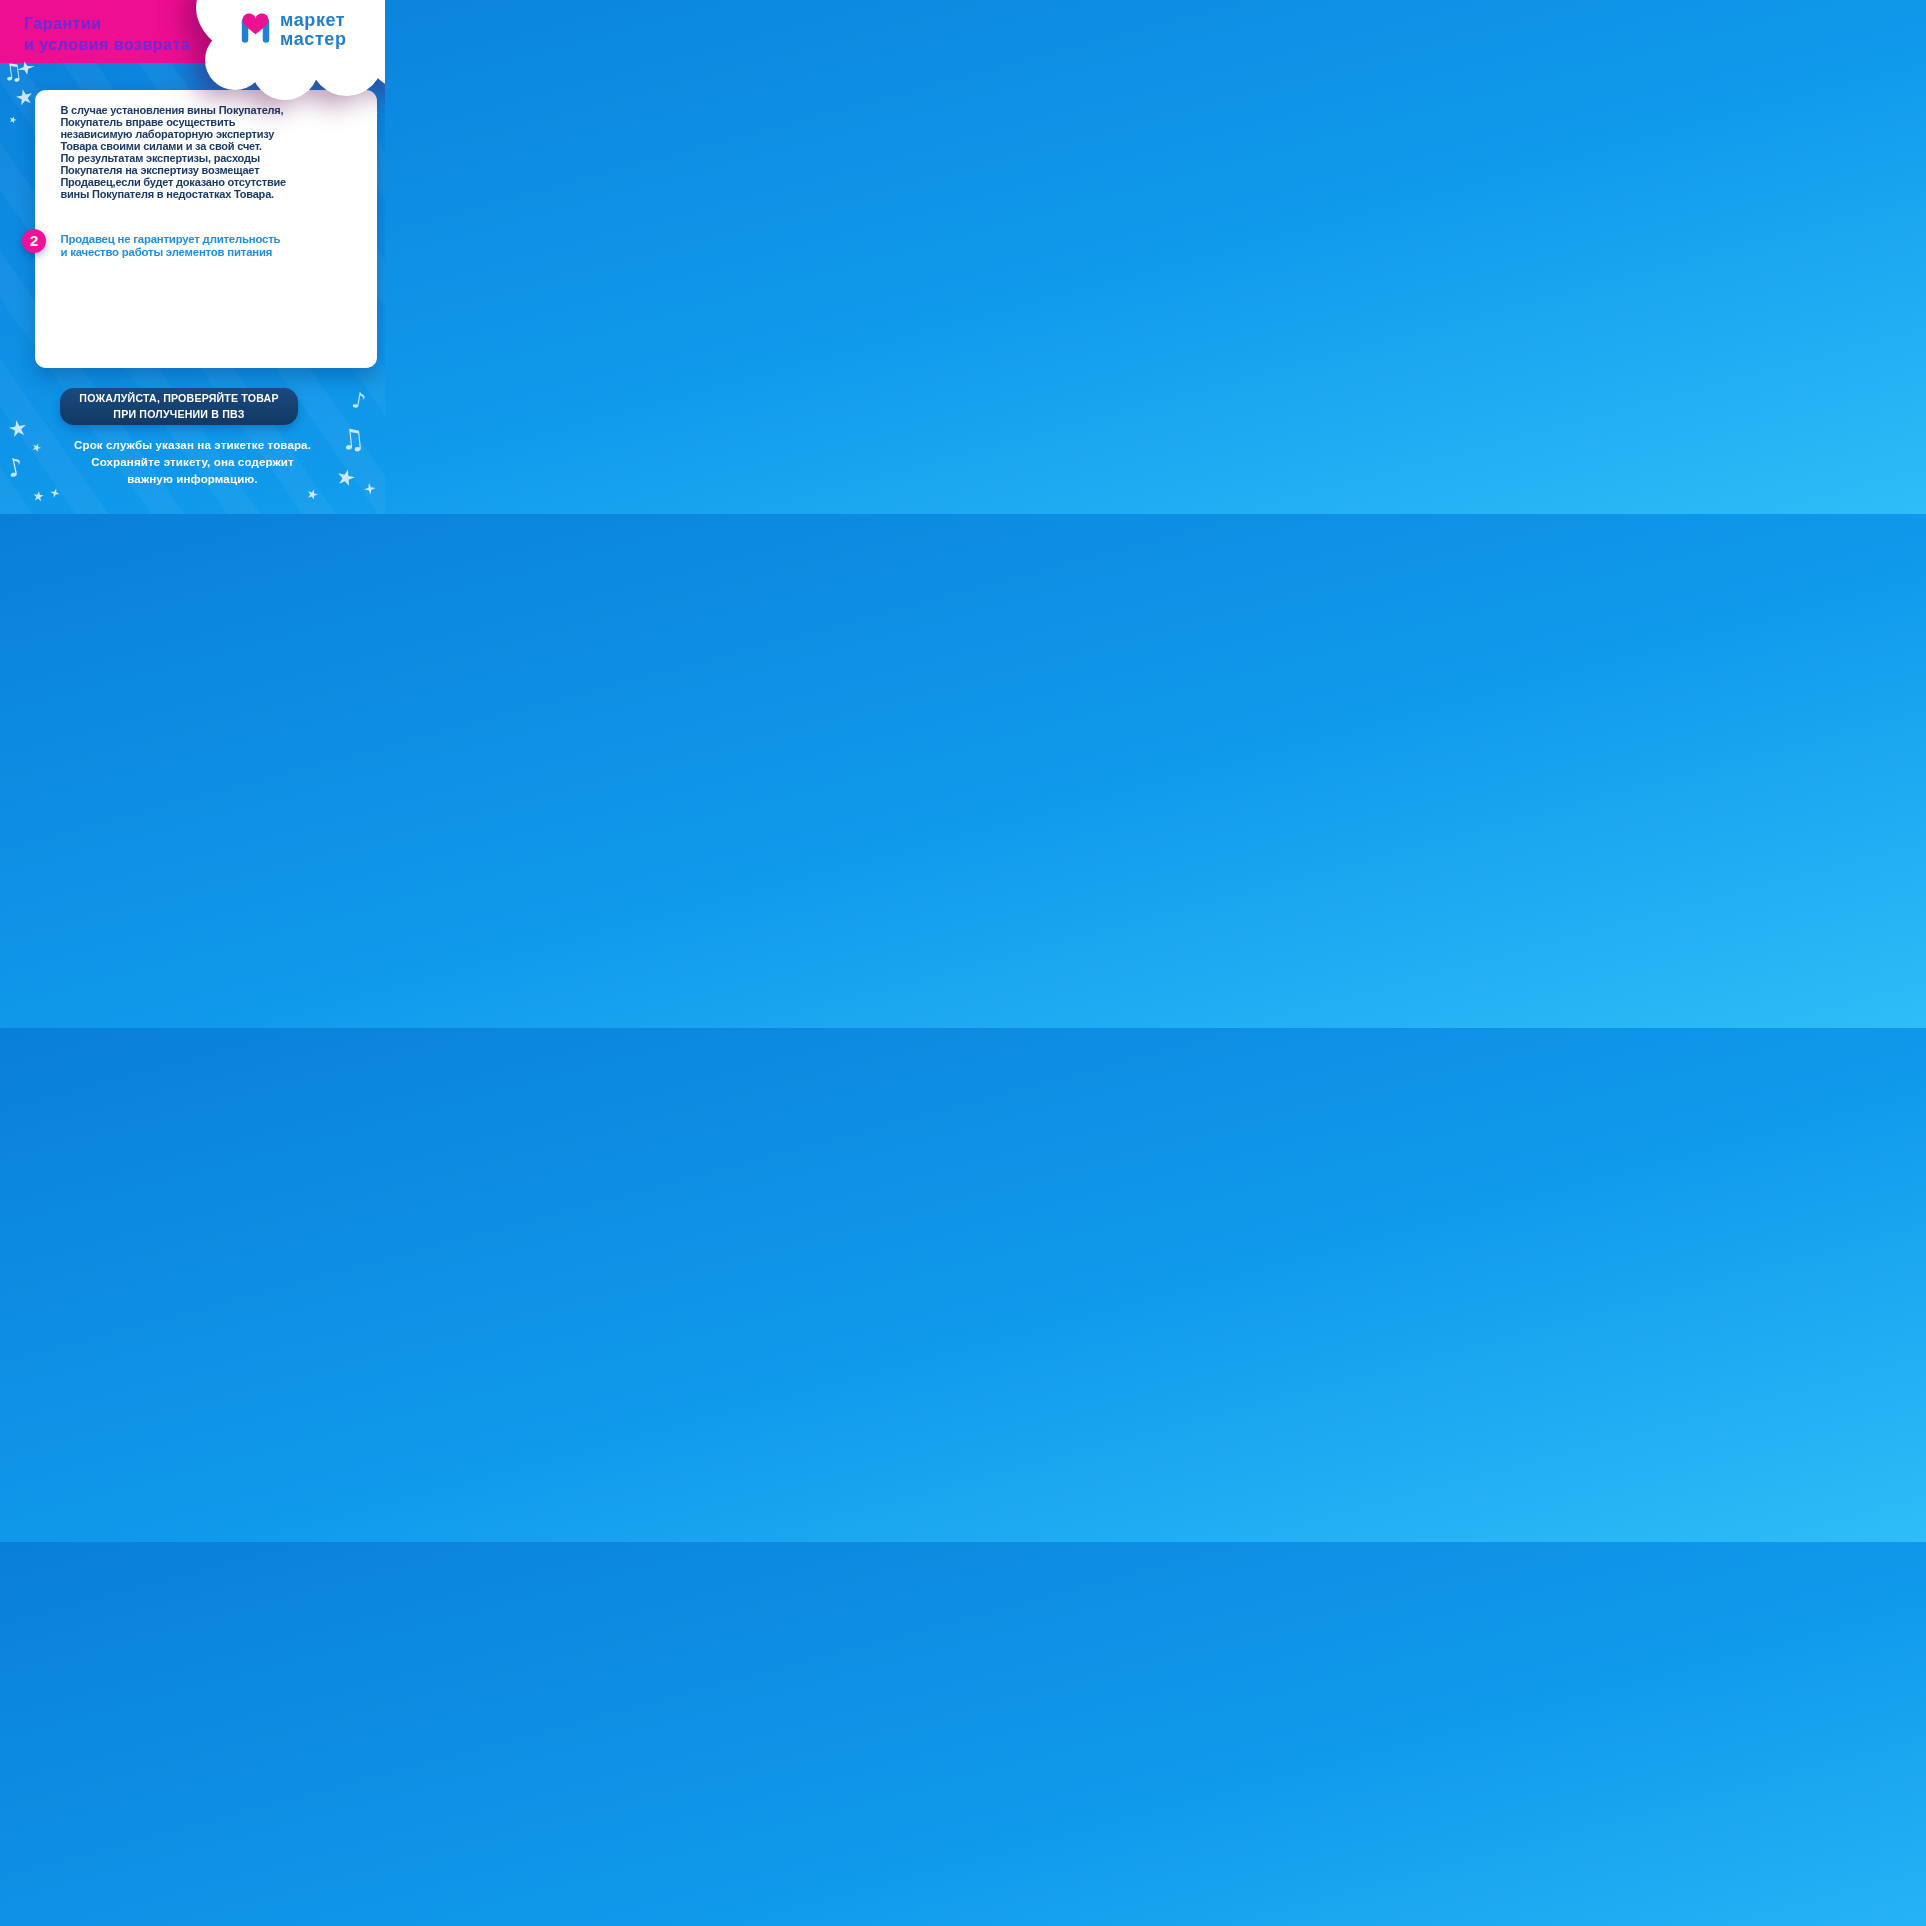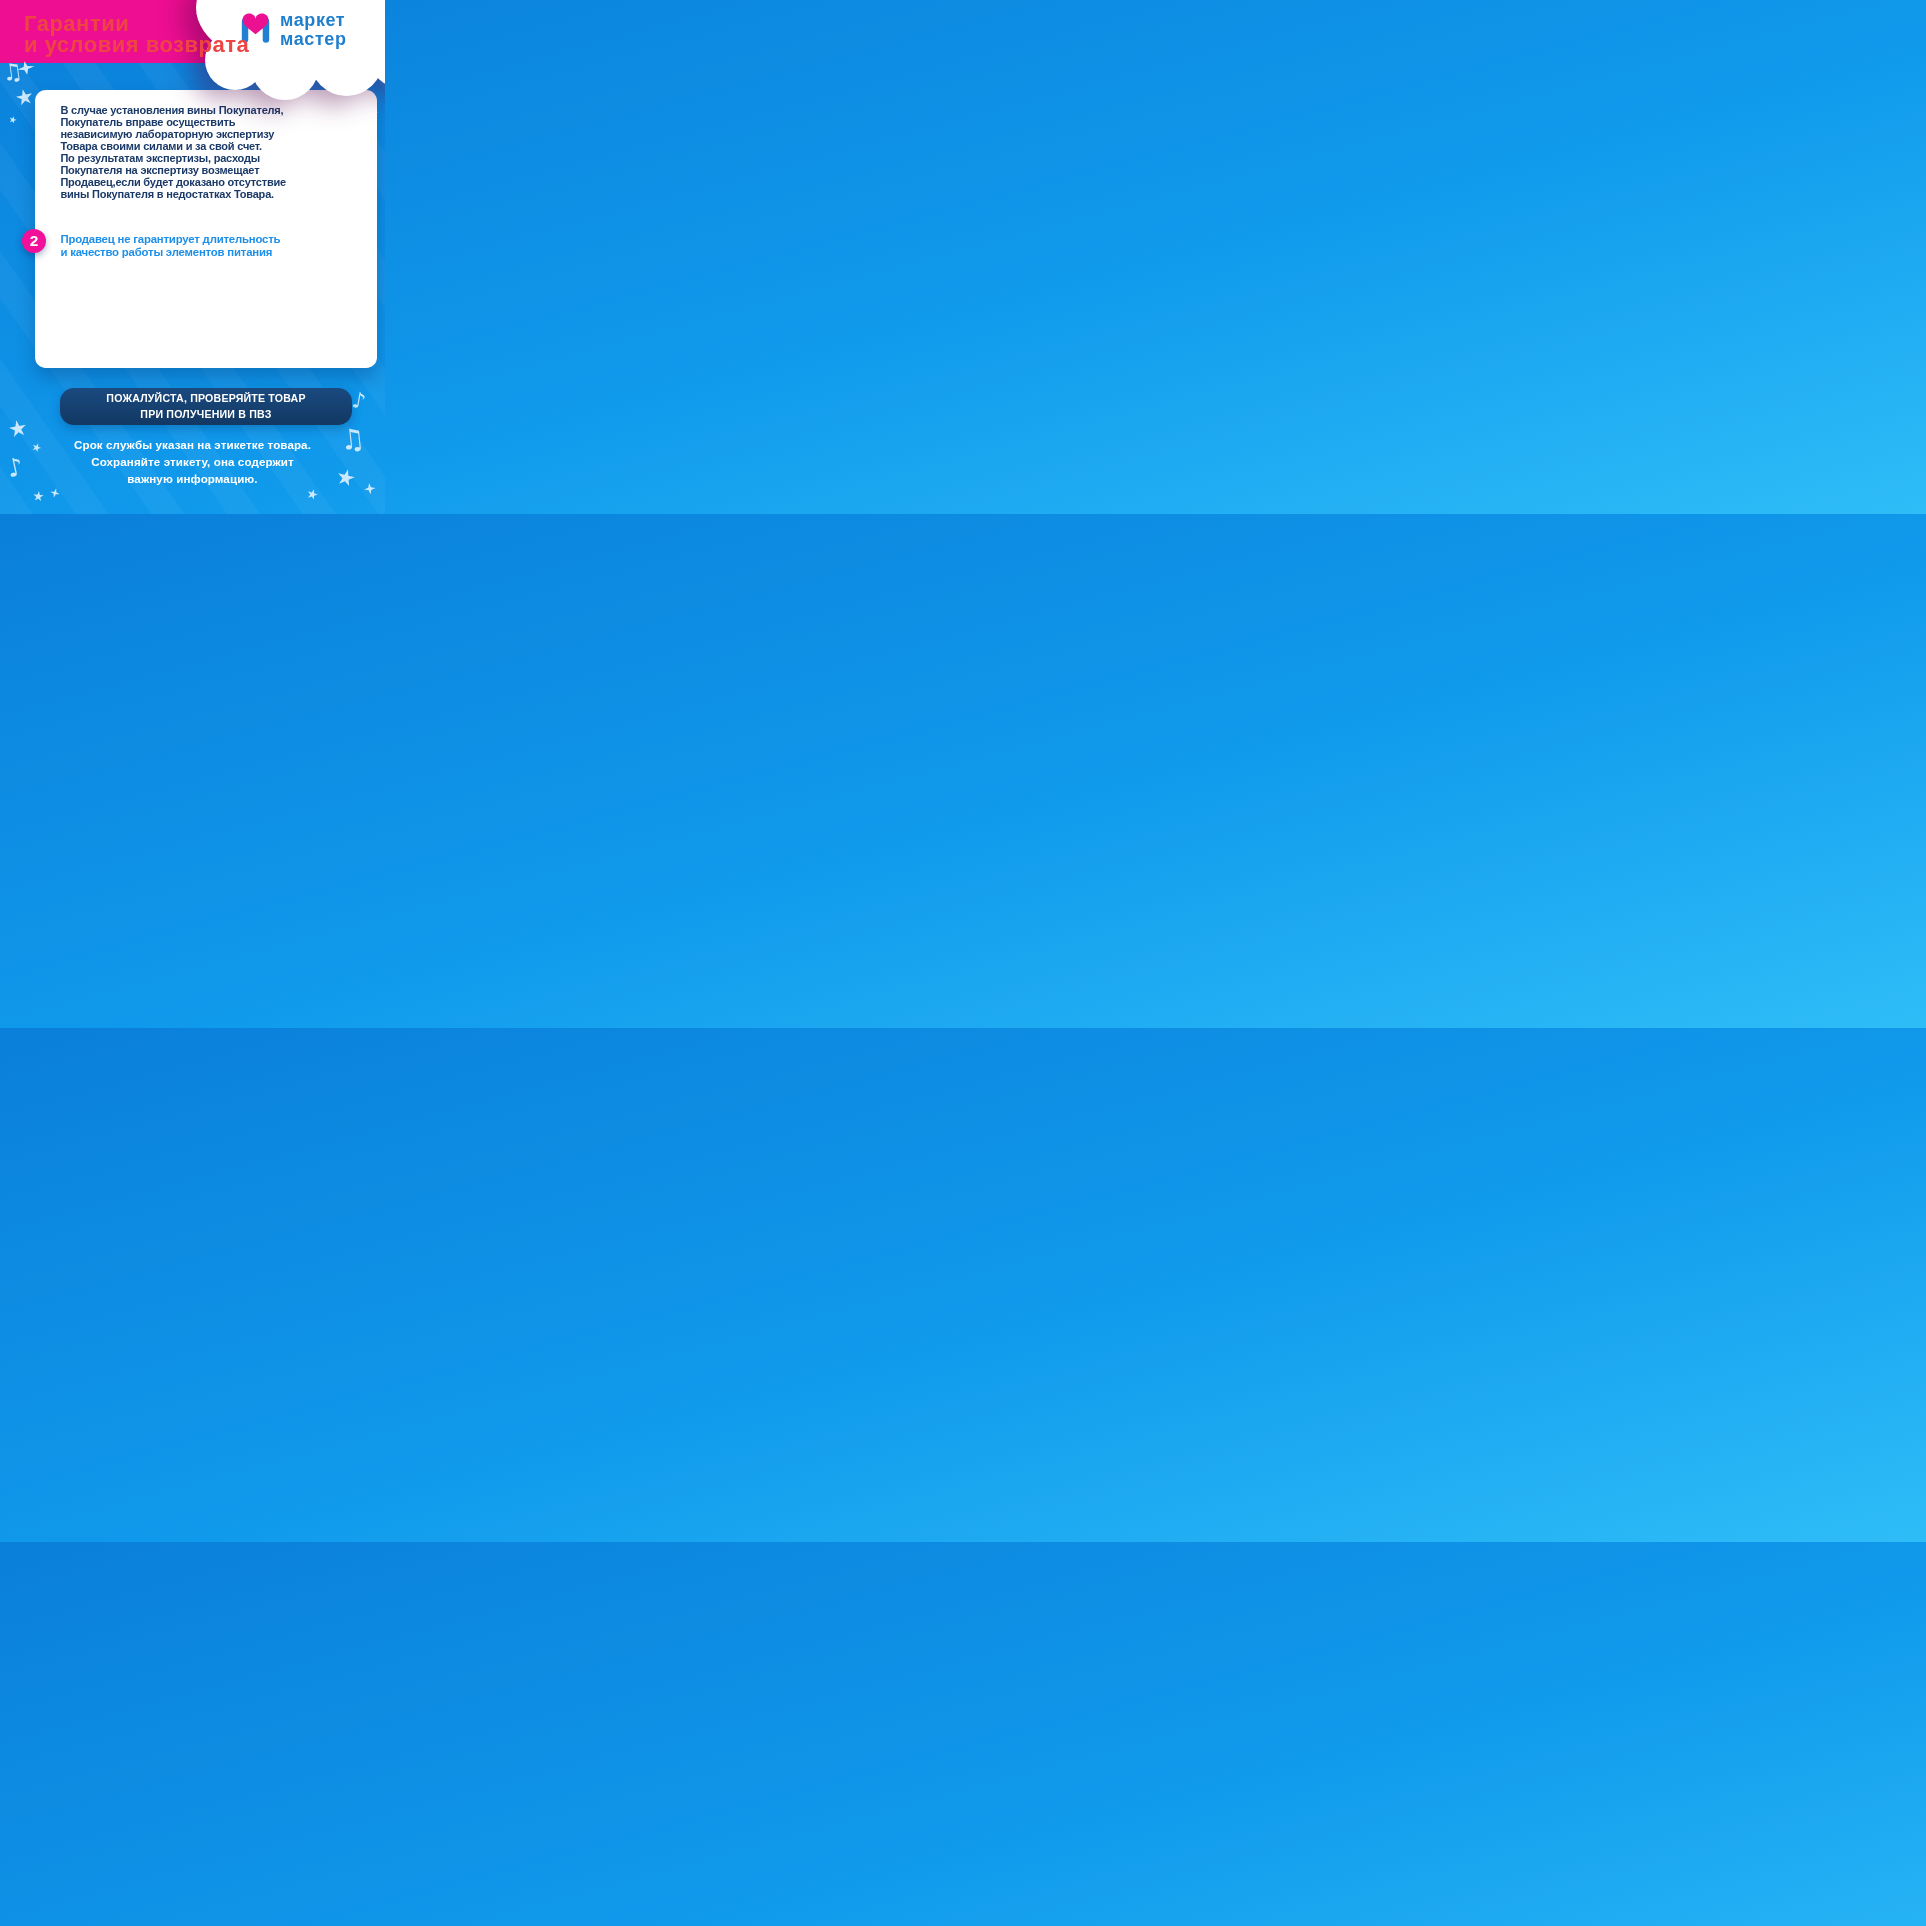--- a/index.html
+++ b/index.html
@@ -12,21 +12,21 @@
     position:absolute;inset:0;pointer-events:none;
     background:repeating-linear-gradient(55deg,rgba(255,255,255,0.04) 0 27px,rgba(255,255,255,0) 27px 62px);
   }
   
   .header-band{
     position:absolute;left:0;top:0;width:100%;height:63px;
     background:#ee0e91;
   }
   .page-title{
     position:absolute;left:24px;top:13px;
-    color:#ef4444;font-size:22px;font-weight:bold;line-height:21px;
+    color:#6d28d9;font-size:16px;font-weight:bold;line-height:21px;
     letter-spacing:0.5px;white-space:pre-line;z-index:6;
   }
   
   .cloud-wrap{
     position:absolute;right:0;top:0;width:200px;height:116px;z-index:4;
     filter:drop-shadow(-12.3px 9.2px 13px rgba(80,0,70,0.40));
   }
   .cloud-wrap .blob{position:absolute;background:#ffffff;border-radius:50%;}
   .c-main{left:10.8px;top:-54px;width:204px;height:123px;}
   .c-s1{left:20px;top:30px;width:60px;height:60px;}
@@ -53,21 +53,21 @@
   .h2{top:127px;color:#1e8fe8;font-size:11.4px;line-height:12.7px;margin-top:16px;}
   .p2{top:167px;}
   .num-badge{
     position:absolute;left:22px;top:229px;width:24px;height:24px;border-radius:50%;
     background:#f2109b;color:#ffffff;font-size:15.4px;font-weight:bold;
     display:flex;align-items:center;justify-content:center;z-index:7;
     box-shadow:0 3.1px 7px rgba(0,40,100,0.35);
   }
   
   .pill{
-    position:absolute;left:60px;top:388px;width:292px;height:37px;border-radius:14px;
+    position:absolute;left:60px;top:388px;width:238px;height:37px;border-radius:14px;
     background:linear-gradient(#1a4a80,#123863);z-index:3;
     box-shadow:0 3.9px 9.2px rgba(0,30,80,0.25);
     display:flex;align-items:center;justify-content:center;text-align:center;
   }
   .pill-text{
     color:#ffffff;font-weight:bold;font-size:10.6px;line-height:15.4px;
     letter-spacing:0.2px;white-space:pre-line;
   }
   
   .footer-note{

